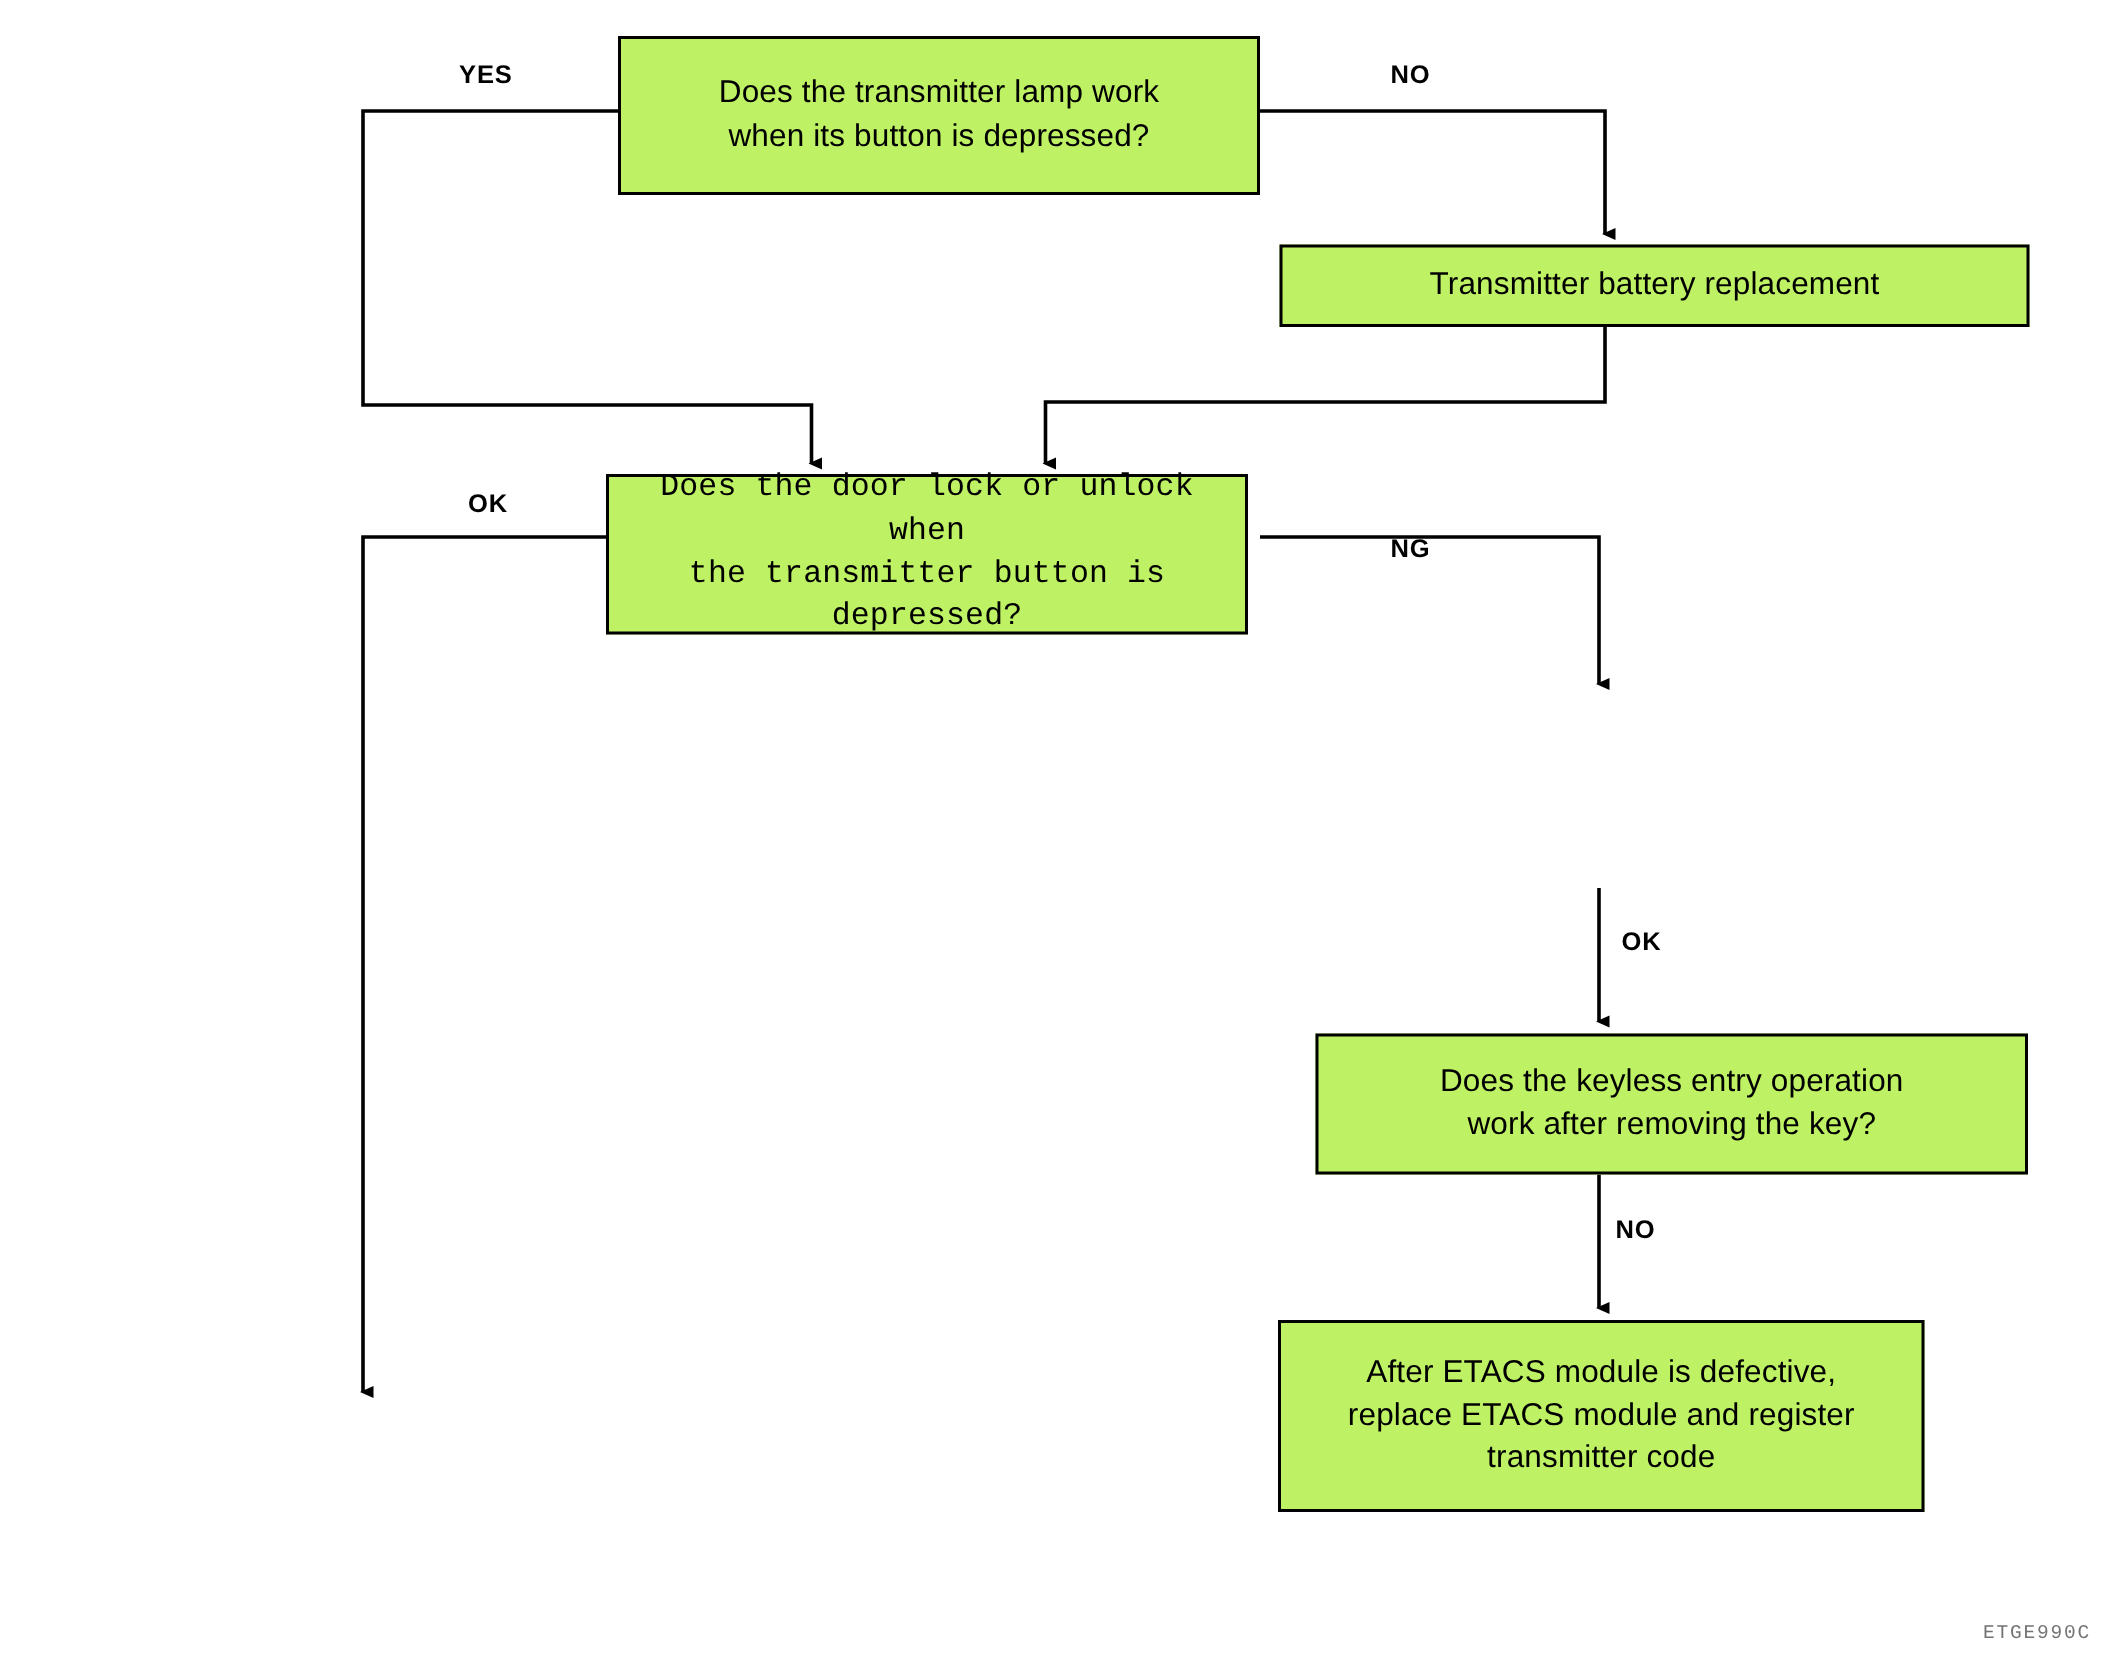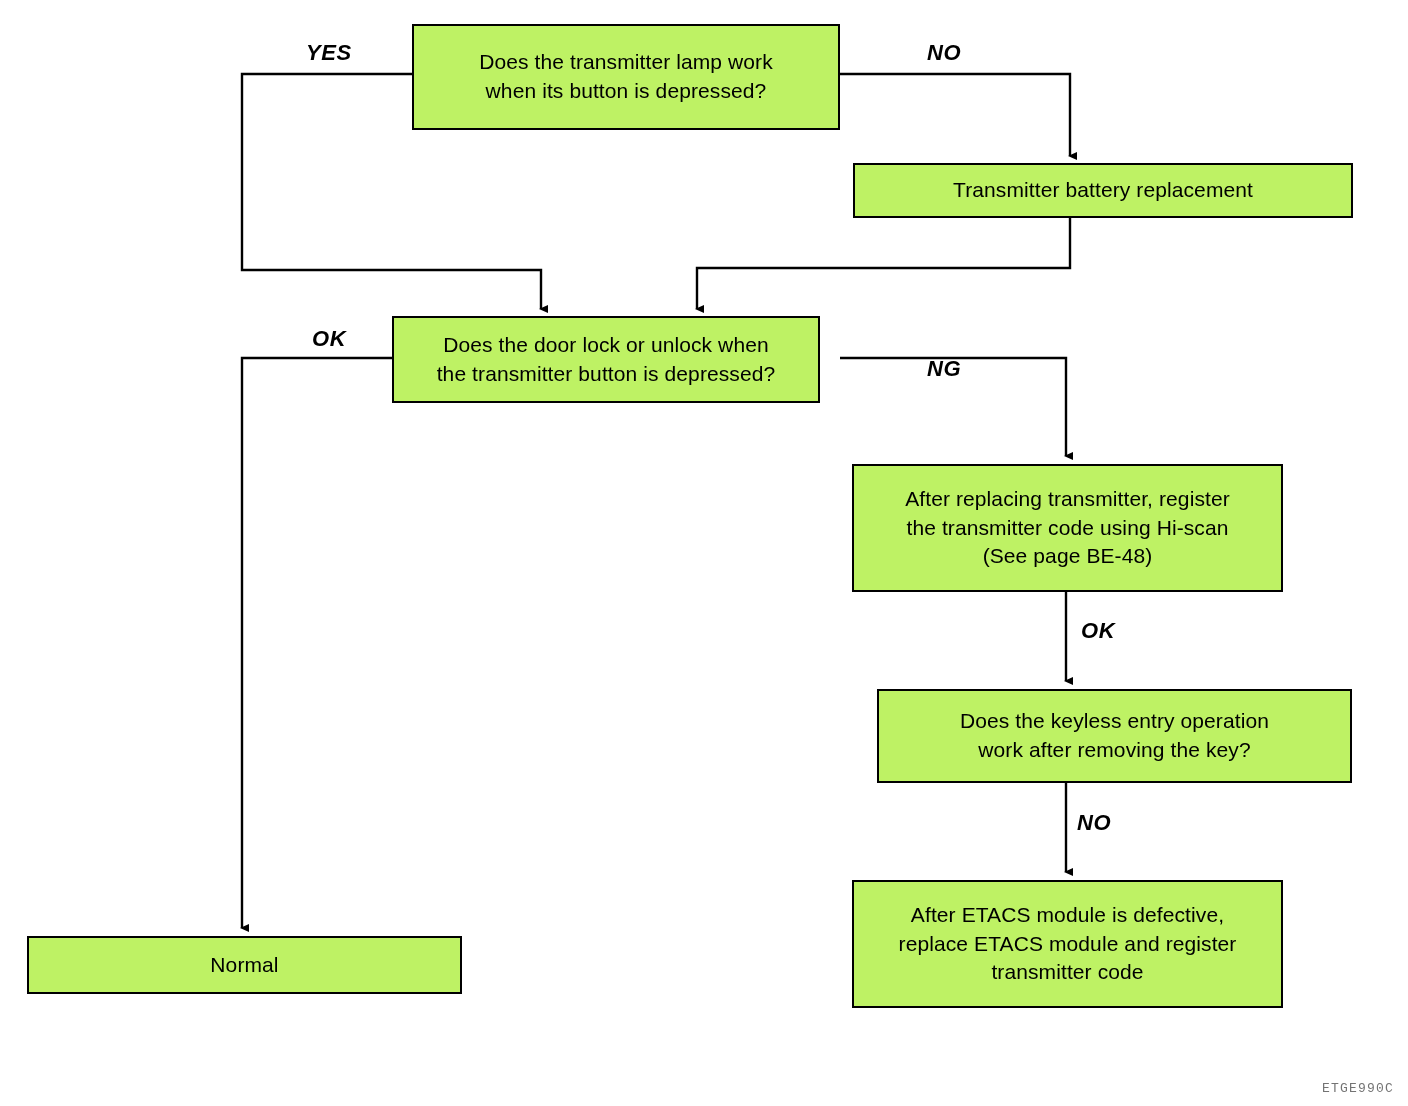--- a/index.html
+++ b/index.html
@@ -40,25 +40,24 @@
     line-height: 1.38;
     letter-spacing: 0.1px;
     padding: 4px 10px;
   }
   .node .txt {
     display: block;
     white-space: pre-line;
   }
   .edge-label {
     position: absolute;
-    font-size: 22px;
+    font-size: 17px;
     font-weight: bold;
     letter-spacing: 0.6px;
     white-space: nowrap;
-    font-style: italic;
   }
   .watermark {
     position: absolute;
     right: 14px;
     bottom: 10px;
     font-size: 13px;
     letter-spacing: 1.2px;
     color: #737373;
     font-family: "Liberation Mono", monospace;
   }
@@ -94,45 +93,37 @@
 
   <div class="node" style="left:412px; top:24px; width:428px; height:106px;">
     <span class="txt">Does the transmitter lamp work
 when its button is depressed?</span>
   </div>
 
   <div class="node" style="left:853px; top:163px; width:500px; height:55px;">
     <span class="txt">Transmitter battery replacement</span>
   </div>
 
-  <div class="node" style="left:392px; top:316px; width:428px; height:87px;">
+  <div class="node" style="left:404px; top:316px; width:428px; height:107px;font-family:Liberation Mono, monospace;">
     <span class="txt">Does the door lock or unlock when
 the transmitter button is depressed?</span>
   </div>
 
-  <div class="node" style="left:852px; top:464px; width:431px; height:128px;">
-    <span class="txt">After replacing transmitter, register
-the transmitter code using Hi-scan
-(See page BE-48)</span>
-  </div>
 
   <div class="node" style="left:877px; top:689px; width:475px; height:94px;">
     <span class="txt">Does the keyless entry operation
 work after removing the key?</span>
   </div>
 
   <div class="node" style="left:852px; top:880px; width:431px; height:128px;">
     <span class="txt">After ETACS module is defective,
 replace ETACS module and register
 transmitter code</span>
   </div>
 
-  <div class="node" style="left:27px; top:936px; width:435px; height:58px;">
-    <span class="txt">Normal</span>
-  </div>
 
   <div class="edge-label" style="left:306px; top:40px;">YES</div>
 
   <div class="edge-label" style="left:927px; top:40px;">NO</div>
 
   <div class="edge-label" style="left:312px; top:326px;">OK</div>
 
   <div class="edge-label" style="left:927px; top:326px;margin-top:30px;">NG</div>
 
   <div class="edge-label" style="left:1081px; top:618px;">OK</div>

